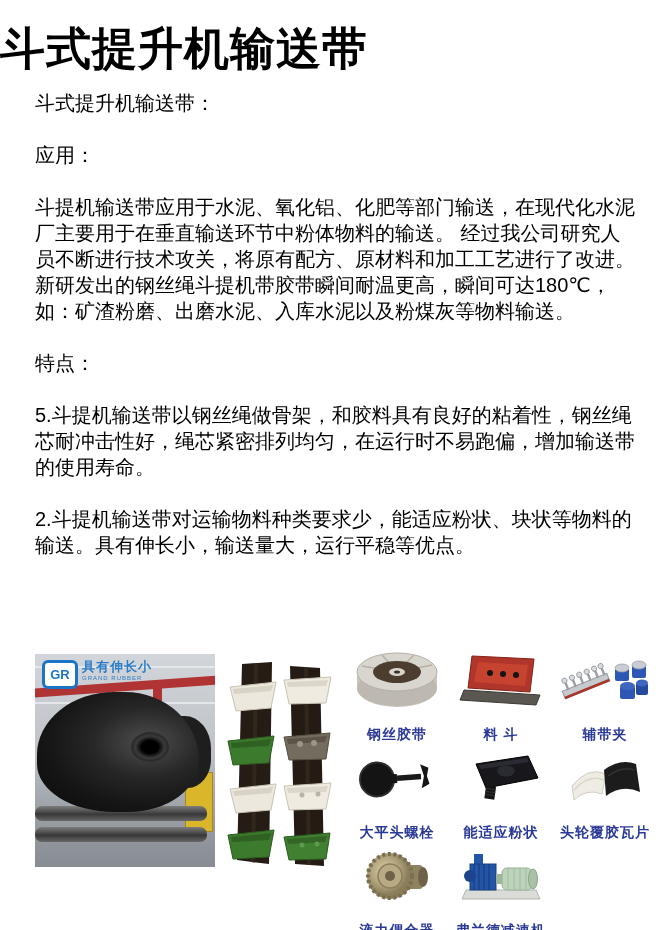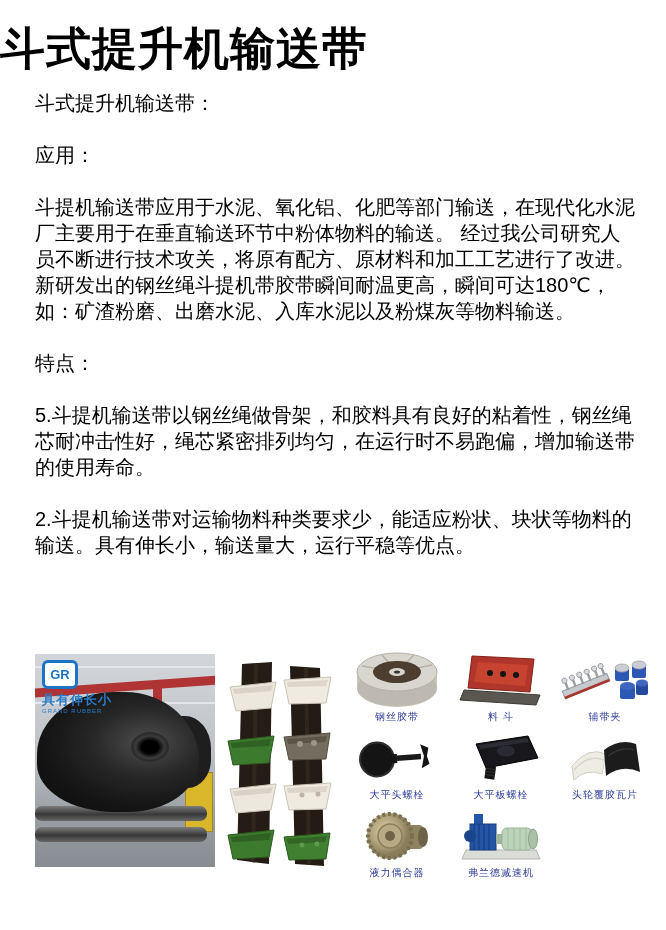--- a/index.html
+++ b/index.html
@@ -27,36 +27,36 @@
   .belt-roll{position:absolute;left:2px;top:38px;width:162px;height:120px;
              border-radius:50% 48% 46% 50% / 55% 60% 45% 42%;
              background:radial-gradient(ellipse at 68% 42%, #4e4e4e 0%, #272727 35%, #151515 65%, #0a0a0a 100%);}
   .roll-hole{position:absolute;left:96px;top:78px;width:34px;height:26px;border-radius:50%;
              background:radial-gradient(#000 35%, #3a3a3a 60%, #191919 100%);border:2px solid #2c2c2c;}
   .roller{position:absolute;left:0;width:172px;height:15px;border-radius:7px;
           background:linear-gradient(#7d7d7d,#383838 55%,#676767);}
   .roller.r1{top:152px;}
   .roller.r2{top:173px;}
   .floor{position:absolute;left:0;top:188px;width:100%;height:25px;background:linear-gradient(#74797f,#5d6océ);}
-  .photo-logo{position:absolute;left:7px;top:6px;display:flex;align-items:flex-start;gap:4px;flex-direction:column;}
+  .photo-logo{position:absolute;left:7px;top:6px;display:flex;align-items:flex-start;gap:4px;}
   .logo-box{width:30px;height:23px;background:#fff;border:3px solid #1b74c5;border-radius:6px;
             color:#1b74c5;font-weight:700;font-size:13px;display:flex;align-items:center;justify-content:center;}
   .logo-text{display:flex;flex-direction:column;line-height:1;}
   .logo-cn{color:#2a7cc9;font-weight:700;font-size:13px;letter-spacing:1px;}
   .logo-en{color:#2a7cc9;font-size:6px;letter-spacing:1px;margin-top:2px;}
 
   
   .bucket-display{position:absolute;left:222px;top:8px;width:122px;height:210px;background:#fff;}
 
   
   .products{position:absolute;left:348px;top:2px;width:306px;
             display:grid;grid-template-columns:repeat(3,1fr);column-gap:6px;row-gap:6px;}
   .product{display:flex;flex-direction:column;align-items:center;}
   .p-img{height:56px;width:96px;display:flex;align-items:center;justify-content:center;}
-  .p-cap{margin-top:2px;font-size:10px;font-weight:400;color:#2b3a96;letter-spacing:1px;white-space:nowrap;}
+  .p-cap{margin-top:18px;font-size:14px;font-weight:700;color:#2b3a96;letter-spacing:1px;white-space:nowrap;}
 </style>
 </head>
 <body>
 
 <h1 class="page-title">斗式提升机输送带</h1>
 
 <div class="content">
   <p>斗式提升机输送带：</p>
   <p>应用：</p>
   <p>斗提机输送带应用于水泥、氧化铝、化肥等部门输送，在现代化水泥厂主要用于在垂直输送环节中粉体物料的输送。 经过我公司研究人员不断进行技术攻关，将原有配方、原材料和加工工艺进行了改进。新研发出的钢丝绳斗提机带胶带瞬间耐温更高，瞬间可达180℃，如：矿渣粉磨、出磨水泥、入库水泥以及粉煤灰等物料输送。</p>
@@ -230,21 +230,21 @@
         <svg width="90" height="56" viewBox="0 0 90 56">
           <polygon points="20,14 72,6 82,28 30,38" fill="#17171c" stroke="#000" stroke-width="1"></polygon>
           <polygon points="22,15 71,8 73,12 25,19" fill="#2b2b33"></polygon>
           <ellipse cx="50" cy="21" rx="9" ry="5.5" fill="#2a2a32"></ellipse>
           <g transform="rotate(8 34 44)">
             <rect x="29" y="36" width="10" height="13" fill="#141414"></rect>
             <path d="M29,39 h10 M29,42 h10 M29,45 h10" stroke="#2e2e2e" stroke-width="1.2"></path>
           </g>
         </svg>
       </div>
-      <div class="p-cap">大平板螺栓</div>
+      <div class="p-cap">能适应粉状</div>
     </div>
 
     <div class="product">
       <div class="p-img">
         <svg width="90" height="56" viewBox="0 0 90 56">
           <path d="M12,36 Q28,16 46,24 L42,44 Q26,38 14,50 Z" fill="#efece4" stroke="#cfccc4" stroke-width="1"></path>
           <path d="M14,40 Q28,24 44,30" fill="none" stroke="#d8d5cd" stroke-width="1.5"></path>
           <path d="M44,20 Q60,8 76,14 L80,42 Q62,34 46,46 Z" fill="#1c1c1c"></path>
           <path d="M48,26 Q62,16 74,20" fill="none" stroke="#333" stroke-width="1.5"></path>
         </svg>

